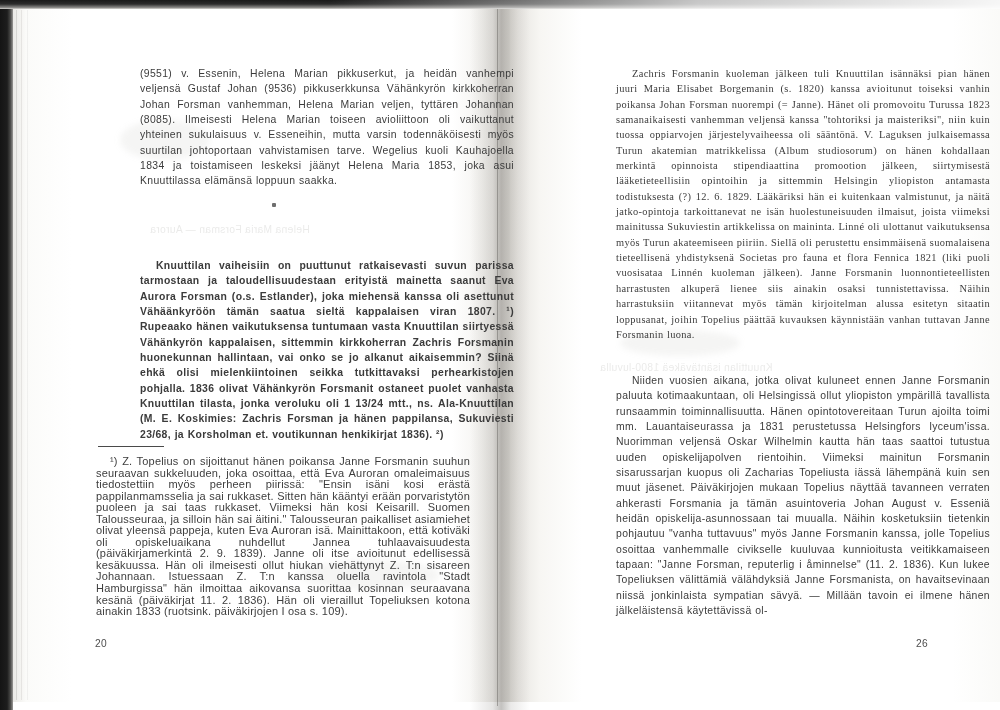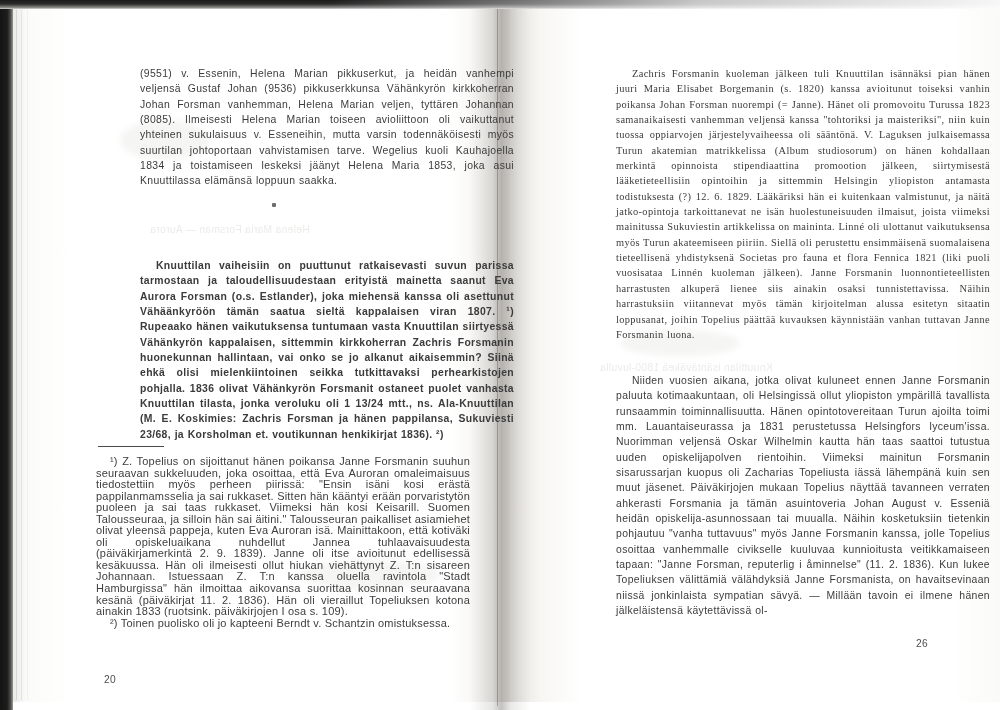--- a/index.html
+++ b/index.html
@@ -182,21 +182,21 @@
   #rp-para1 { top: 66px; font-family: Liberation Serif, serif; }
   #rp-para2 { top: 373px; }
 
   
   .folio {
     position: absolute;
     font-size: 10.2px;
     color: #4d4d4d;
     letter-spacing: 0.4px;
   }
-  .folio.left  { left: 104px;  top: 638px; margin-top: 36px; }
+  .folio.left  { left: 95px;  top: 638px; }
   .folio.right { left: 916px; top: 638px; }
 
   
   .ghost {
     position: absolute;
     color: rgba(150,148,144,0.20);
     font-size: 10.2px;
     line-height: 15.35px;
     letter-spacing: 0.35px;
     white-space: nowrap;
@@ -230,21 +230,20 @@
     <div class="sep-dot"></div>
 
     <div class="body-block" id="lp-para2">
       <p>Knuuttilan vaiheisiin on puuttunut ratkaisevasti suvun parissa tarmostaan ja taloudellisuudestaan erityistä mainetta saanut Eva Aurora Forsman (o.s. Estlander), joka miehensä kanssa oli asettunut Vähäänkyröön tämän saatua sieltä kappalaisen viran 1807. ¹) Rupeaako hänen vaikutuksensa tuntumaan vasta Knuuttilan siirtyessä Vähänkyrön kappalaisen, sittemmin kirkkoherran Zachris Forsmanin huonekunnan hallintaan, vai onko se jo alkanut aikaisemmin? Siinä ehkä olisi mielenkiintoinen seikka tutkittavaksi perhearkistojen pohjalla. 1836 olivat Vähänkyrön Forsmanit ostaneet puolet vanhasta Knuuttilan tilasta, jonka veroluku oli 1 13/24 mtt., ns. Ala-Knuuttilan (M. E. Koskimies: Zachris Forsman ja hänen pappilansa, Sukuviesti 23/68, ja Korsholman et. voutikunnan henkikirjat 1836). ²)</p>
     </div>
 
     <div class="fn-rule"></div>
 
     <div class="footnotes">
       <p>¹) Z. Topelius on sijoittanut hänen poikansa Janne Forsmanin suuhun seuraavan sukkeluuden, joka osoittaa, että Eva Auroran omaleimaisuus tiedostettiin myös perheen piirissä: "Ensin isäni kosi erästä pappilanmamsselia ja sai rukkaset. Sitten hän kääntyi erään porvaristytön puoleen ja sai taas rukkaset. Viimeksi hän kosi Keisarill. Suomen Talousseuraa, ja silloin hän sai äitini." Talousseuran paikalliset asiamiehet olivat yleensä pappeja, kuten Eva Auroran isä. Mainittakoon, että kotiväki oli opiskeluaikana nuhdellut Jannea tuhlaavaisuudesta (päiväkirjamerkintä 2. 9. 1839). Janne oli itse avioitunut edellisessä kesäkuussa. Hän oli ilmeisesti ollut hiukan viehättynyt Z. T:n sisareen Johannaan. Istuessaan Z. T:n kanssa oluella ravintola "Stadt Hamburgissa" hän ilmoittaa aikovansa suorittaa kosinnan seuraavana kesänä (päiväkirjat 11. 2. 1836). Hän oli vieraillut Topeliuksen kotona ainakin 1833 (ruotsink. päiväkirjojen I osa s. 109).</p>
-      <p>²) Toinen puolisko oli jo kapteeni Berndt v. Schantzin omistuksessa.</p>
     </div>
   </div>
 
   <div class="page right">
     <div class="body-block" id="rp-para1">
       <p>Zachris Forsmanin kuoleman jälkeen tuli Knuuttilan isännäksi pian hänen juuri Maria Elisabet Borgemanin (s. 1820) kanssa avioitunut toiseksi vanhin poikansa Johan Forsman nuorempi (= Janne). Hänet oli promovoitu Turussa 1823 samanaikaisesti vanhemman veljensä kanssa "tohtoriksi ja maisteriksi", niin kuin tuossa oppiarvojen järjestelyvaiheessa oli sääntönä. V. Laguksen julkaisemassa Turun akatemian matrikkelissa (Album studiosorum) on hänen kohdallaan merkintä opinnoista stipendiaattina promootion jälkeen, siirtymisestä lääketieteellisiin opintoihin ja sittemmin Helsingin yliopiston antamasta todistuksesta (?) 12. 6. 1829. Lääkäriksi hän ei kuitenkaan valmistunut, ja näitä jatko-opintoja tarkoittanevat ne isän huolestuneisuuden ilmaisut, joista viimeksi mainitussa Sukuviestin artikkelissa on maininta. Linné oli ulottanut vaikutuksensa myös Turun akateemiseen piiriin. Siellä oli perustettu ensimmäisenä suomalaisena tieteellisenä yhdistyksenä Societas pro fauna et flora Fennica 1821 (liki puoli vuosisataa Linnén kuoleman jälkeen). Janne Forsmanin luonnontieteellisten harrastusten alkuperä lienee siis ainakin osaksi tunnistettavissa. Näihin harrastuksiin viitannevat myös tämän kirjoitelman alussa esitetyn sitaatin loppusanat, joihin Topelius päättää kuvauksen käynnistään vanhan tuttavan Janne Forsmanin luona.</p>
     </div>
 
     <div class="body-block" id="rp-para2">
       <p>Niiden vuosien aikana, jotka olivat kuluneet ennen Janne Forsmanin paluuta kotimaakuntaan, oli Helsingissä ollut yliopiston ympärillä tavallista runsaammin toiminnallisuutta. Hänen opintotovereitaan Turun ajoilta toimi mm. Lauantaiseurassa ja 1831 perustetussa Helsingfors lyceum'issa. Nuorimman veljensä Oskar Wilhelmin kautta hän taas saattoi tutustua uuden opiskelijapolven rientoihin. Viimeksi mainitun Forsmanin sisarussarjan kuopus oli Zacharias Topeliusta iässä lähempänä kuin sen muut jäsenet. Päiväkirjojen mukaan Topelius näyttää tavanneen verraten ahkerasti Forsmania ja tämän asuintoveria Johan August v. Esseniä heidän opiskelija-asunnossaan tai muualla. Näihin kosketuksiin tietenkin pohjautuu "vanha tuttavuus" myös Janne Forsmanin kanssa, jolle Topelius osoittaa vanhemmalle civikselle kuuluvaa kunnioitusta veitikkamaiseen tapaan: "Janne Forsman, reputerlig i åminnelse" (11. 2. 1836). Kun lukee Topeliuksen välittämiä välähdyksiä Janne Forsmanista, on havaitsevinaan niissä jonkinlaista sympatian sävyä. — Millään tavoin ei ilmene hänen jälkeläistensä käytettävissä ol-</p>

